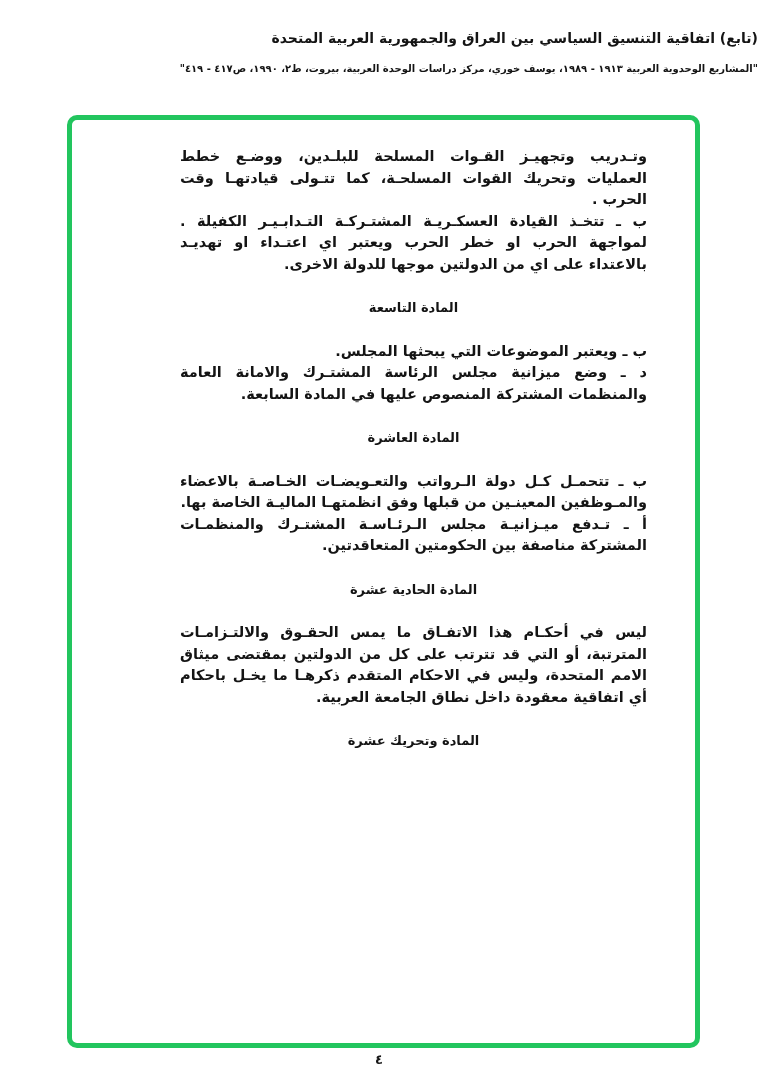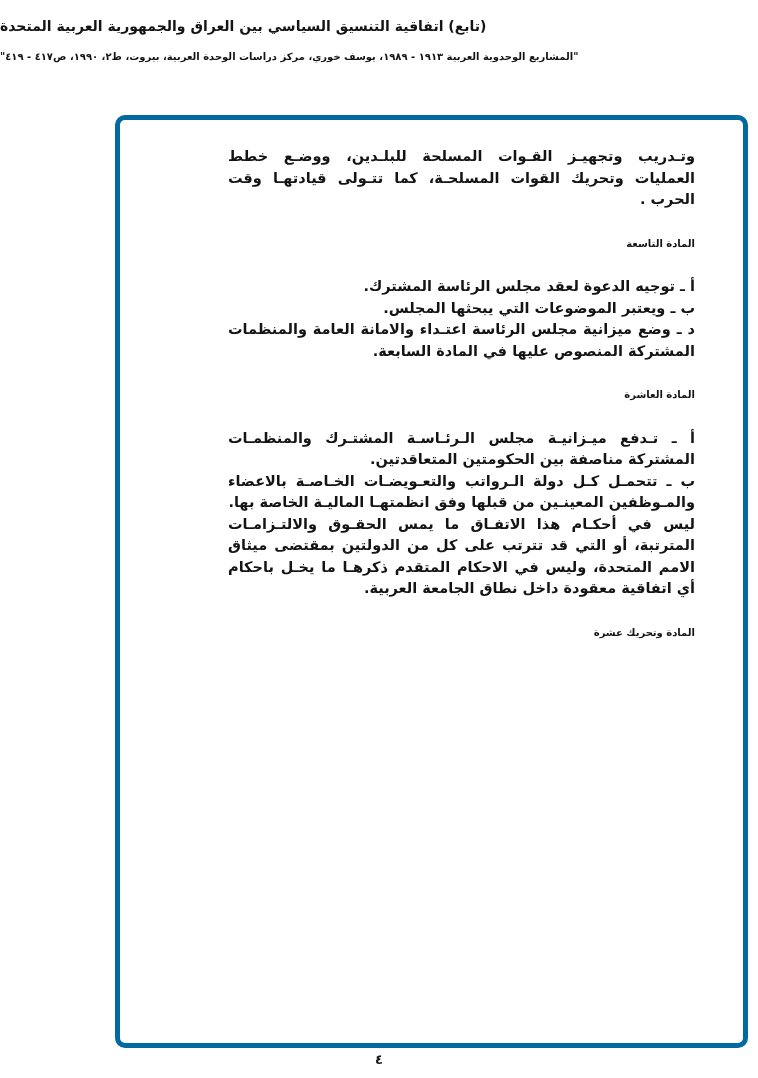--- a/index.html
+++ b/index.html
@@ -8,59 +8,58 @@
     width: 758px;
     height: 1078px;
     background: #ffffff;
     position: relative;
     direction: rtl;
     font-family: "DejaVu Sans", sans-serif;
     color: #141414;
     overflow: hidden;
   }
   .page-header {
-    padding-top: 18px;
-    text-align: left;
+    padding-top: 30px;
+    text-align: right;
   }
   .doc-title {
     font-size: 14px;
     font-weight: 700;
     margin: 0;
   }
   .doc-citation {
     font-size: 10px;
     font-weight: 700;
     margin: 17px 0 0 0;
   }
   .content-frame {
     position: absolute;
     left: 67px;
     top: 115px;
     width: 633px;
     height: 933px;
-    border: 5px solid #0369a1;
+    border: 5px solid #22c55e;
     border-radius: 10px;
     padding: 26px 48px 20px 108px;
     overflow: hidden;
     background: #ffffff;
-    margin-left: 48px;
   }
   .para {
     margin: 0;
     font-size: 14.5px;
     line-height: 21.5px;
     font-weight: 700;
     text-align: justify;
   }
   .article-heading {
     margin: 22px 0;
-    font-size: 10px;
+    font-size: 13px;
     line-height: 21.5px;
     font-weight: 700;
-    text-align: right;
+    text-align: center;
   }
   .page-number {
     position: absolute;
     top: 1052px;
     left: 0;
     width: 758px;
     text-align: center;
     font-size: 13px;
     font-weight: 700;
   }
@@ -68,24 +67,25 @@
 </head>
 <body>
 
 <div class="page-header">
   <div class="doc-title">(تابع) اتفاقية التنسيق السياسي بين العراق والجمهورية العربية المتحدة</div>
   <div class="doc-citation">"المشاريع الوحدوية العربية ١٩١٣ - ١٩٨٩، يوسف خوري، مركز دراسات الوحدة العربية، بيروت، ط٢، ١٩٩٠، ص٤١٧ - ٤١٩"</div>
 </div>
 
 <div class="content-frame">
   <p class="para">وتـدريب وتجهيـز القـوات المسلحة للبلـدين، ووضـع خطط العمليات وتحريك القوات المسلحـة، كما تتـولى قيادتهـا وقت الحرب .</p>
+  <p class="para">ب ـ تتخـذ القيادة العسكـريـة المشتـركـة التـدابـيـر الكفيلة . لمواجهة الحرب او خطر الحرب ويعتبر اي اعتـداء او تهديـد بالاعتداء على اي من الدولتين موجها للدولة الاخرى.</p>
   <h3 class="article-heading">المادة التاسعة</h3>
-  <p class="para">أ ـ توجيه الدعوة لعقد مجلس الرئاسة المشترك.</p>
   <p class="para">ب ـ ويعتبر الموضوعات التي يبحثها المجلس.</p>
-  <p class="para">د ـ وضع ميزانية مجلس الرئاسة اعتـداء والامانة العامة والمنظمات المشتركة المنصوص عليها في المادة السابعة.</p>
+  <p class="para">د ـ وضع ميزانية مجلس الرئاسة المشتـرك والامانة العامة والمنظمات المشتركة المنصوص عليها في المادة السابعة.</p>
   <h3 class="article-heading">المادة العاشرة</h3>
+  <p class="para">ب ـ تتحمـل كـل دولة الـرواتب والتعـويضـات الخـاصـة بالاعضاء والمـوظفين المعينـين من قبلها وفق انظمتهـا الماليـة الخاصة بها.</p>
   <p class="para">أ ـ تـدفع ميـزانيـة مجلس الـرئـاسـة المشتـرك والمنظمـات المشتركة مناصفة بين الحكومتين المتعاقدتين.</p>
-  <p class="para">ب ـ تتحمـل كـل دولة الـرواتب والتعـويضـات الخـاصـة بالاعضاء والمـوظفين المعينـين من قبلها وفق انظمتهـا الماليـة الخاصة بها.</p>
+  <h3 class="article-heading">المادة الحادية عشرة</h3>
   <p class="para">ليس في أحكـام هذا الاتفـاق ما يمس الحقـوق والالتـزامـات المترتبة، أو التي قد تترتب على كل من الدولتين بمقتضى ميثاق الامم المتحدة، وليس في الاحكام المتقدم ذكرهـا ما يخـل باحكام أي اتفاقية معقودة داخل نطاق الجامعة العربية.</p>
   <h3 class="article-heading">المادة وتحريك عشرة</h3>
 </div>
 
 <div class="page-number">٤</div>
 
 </body></html>

